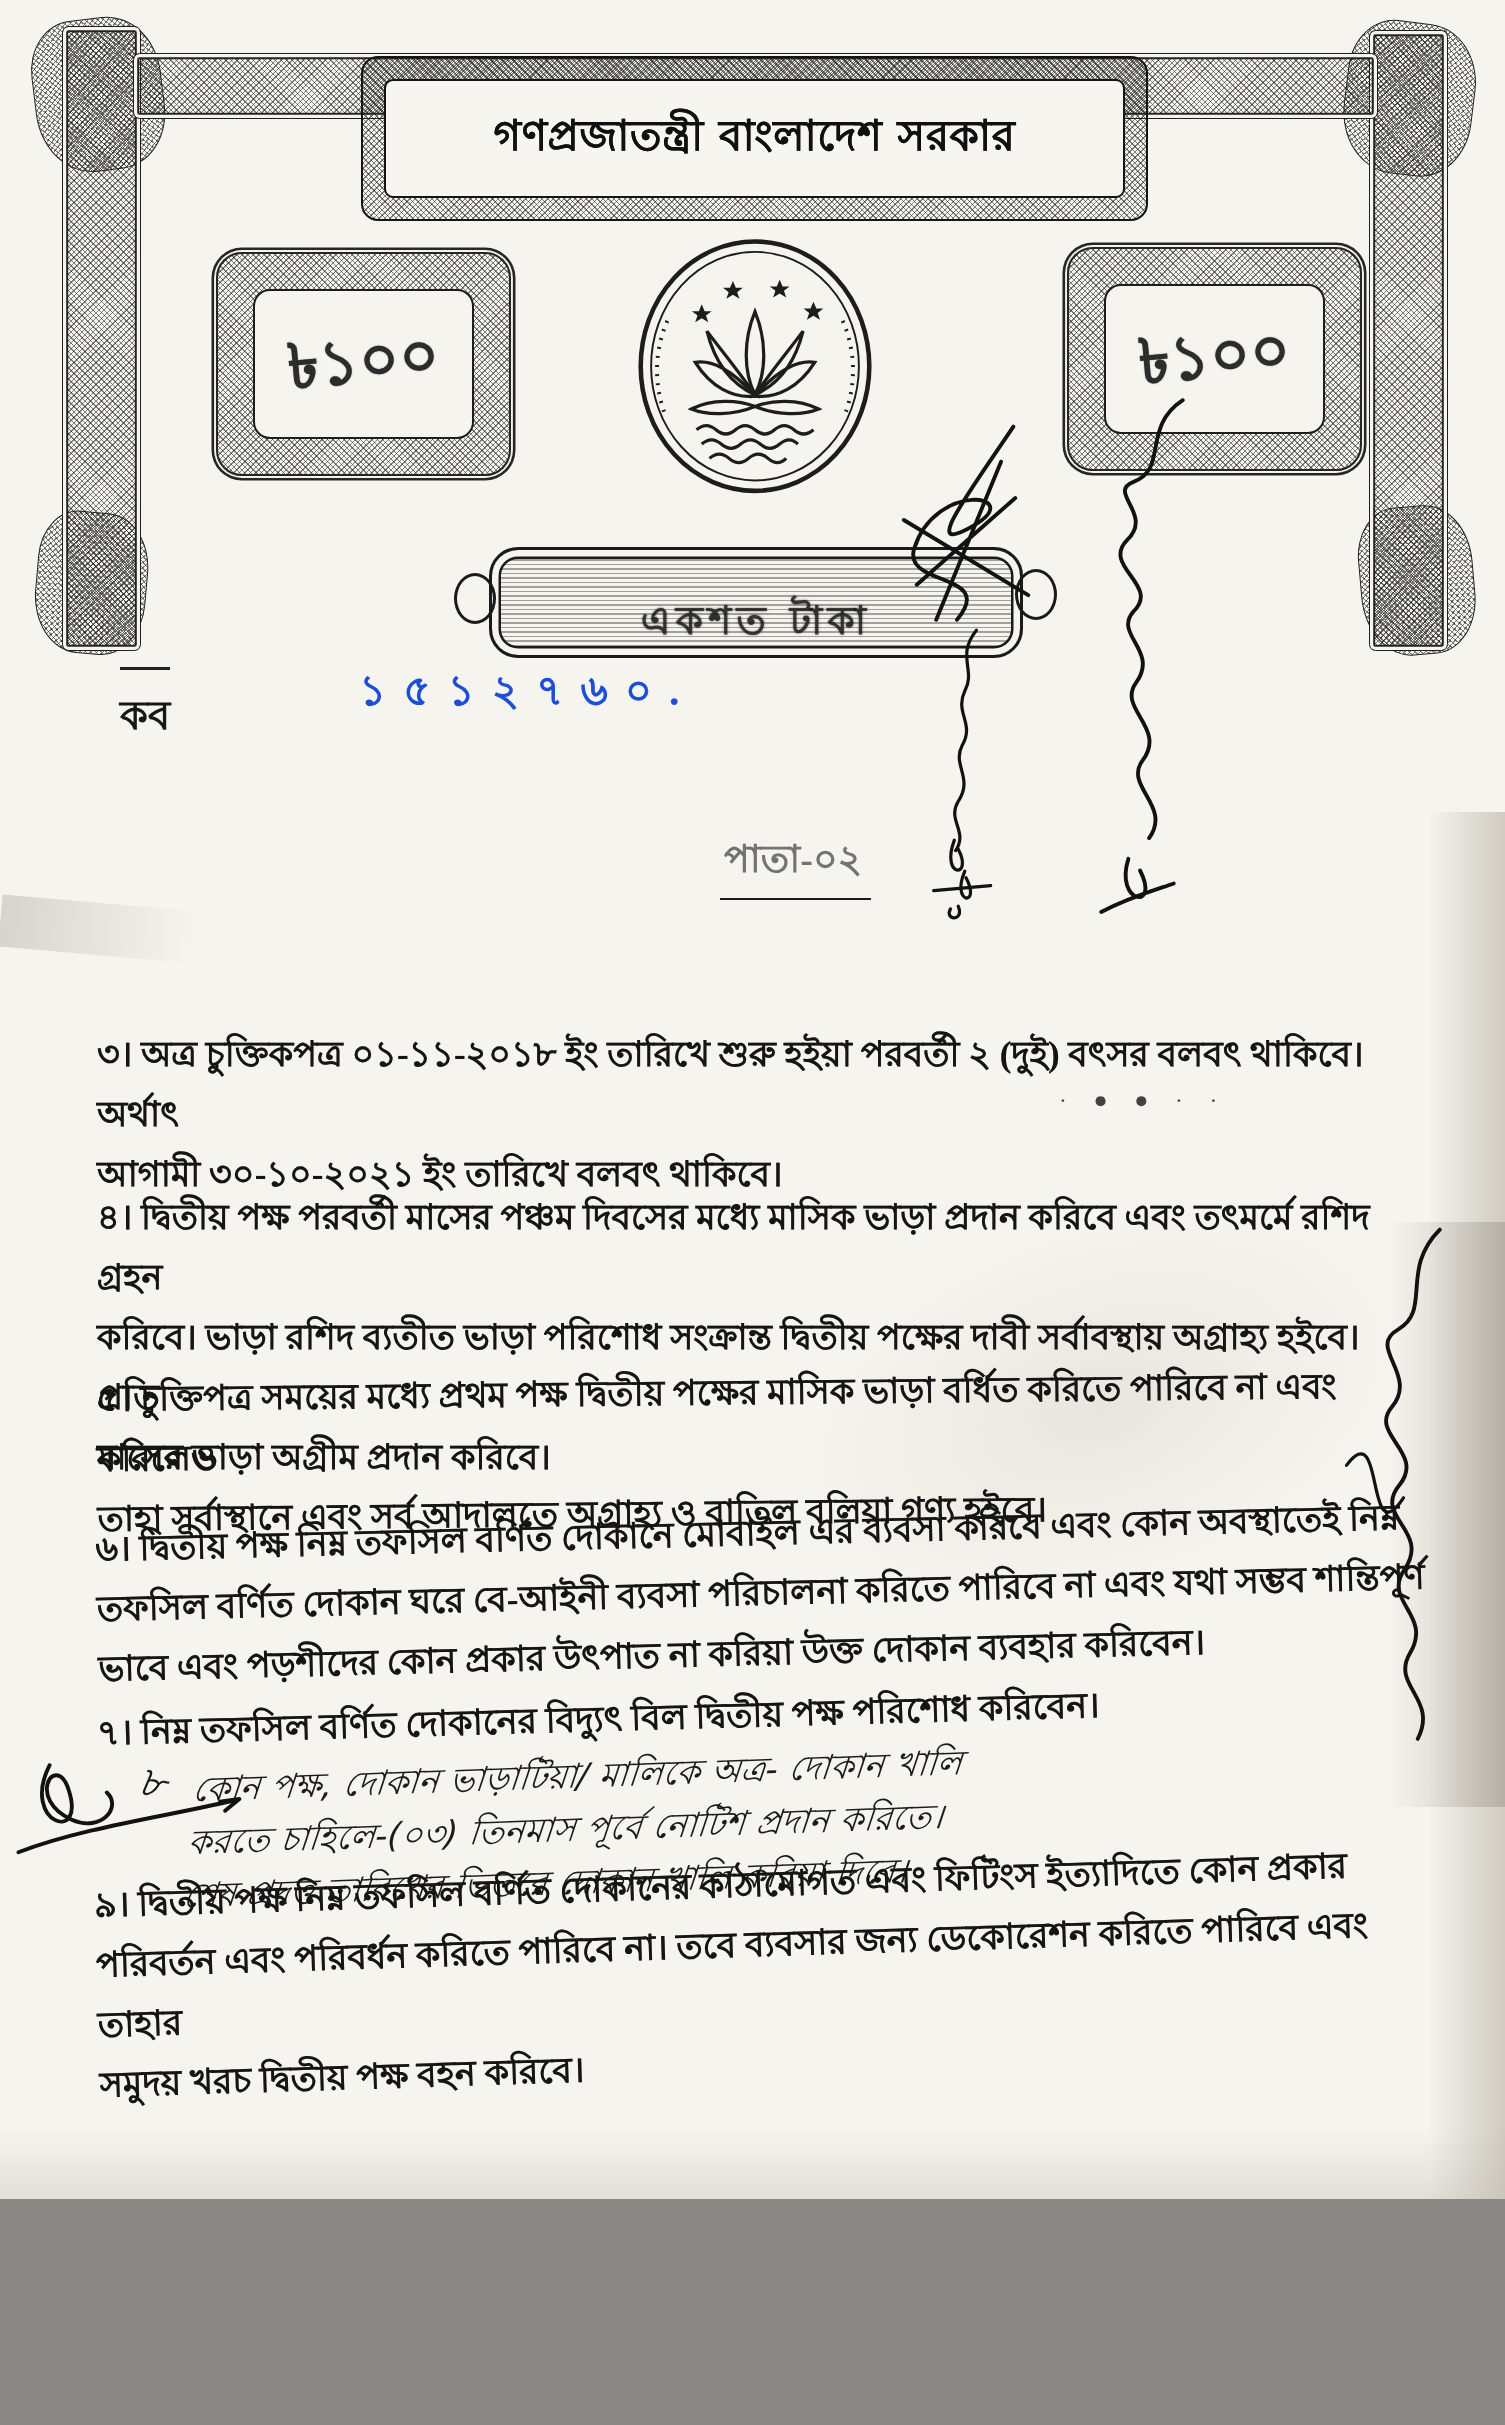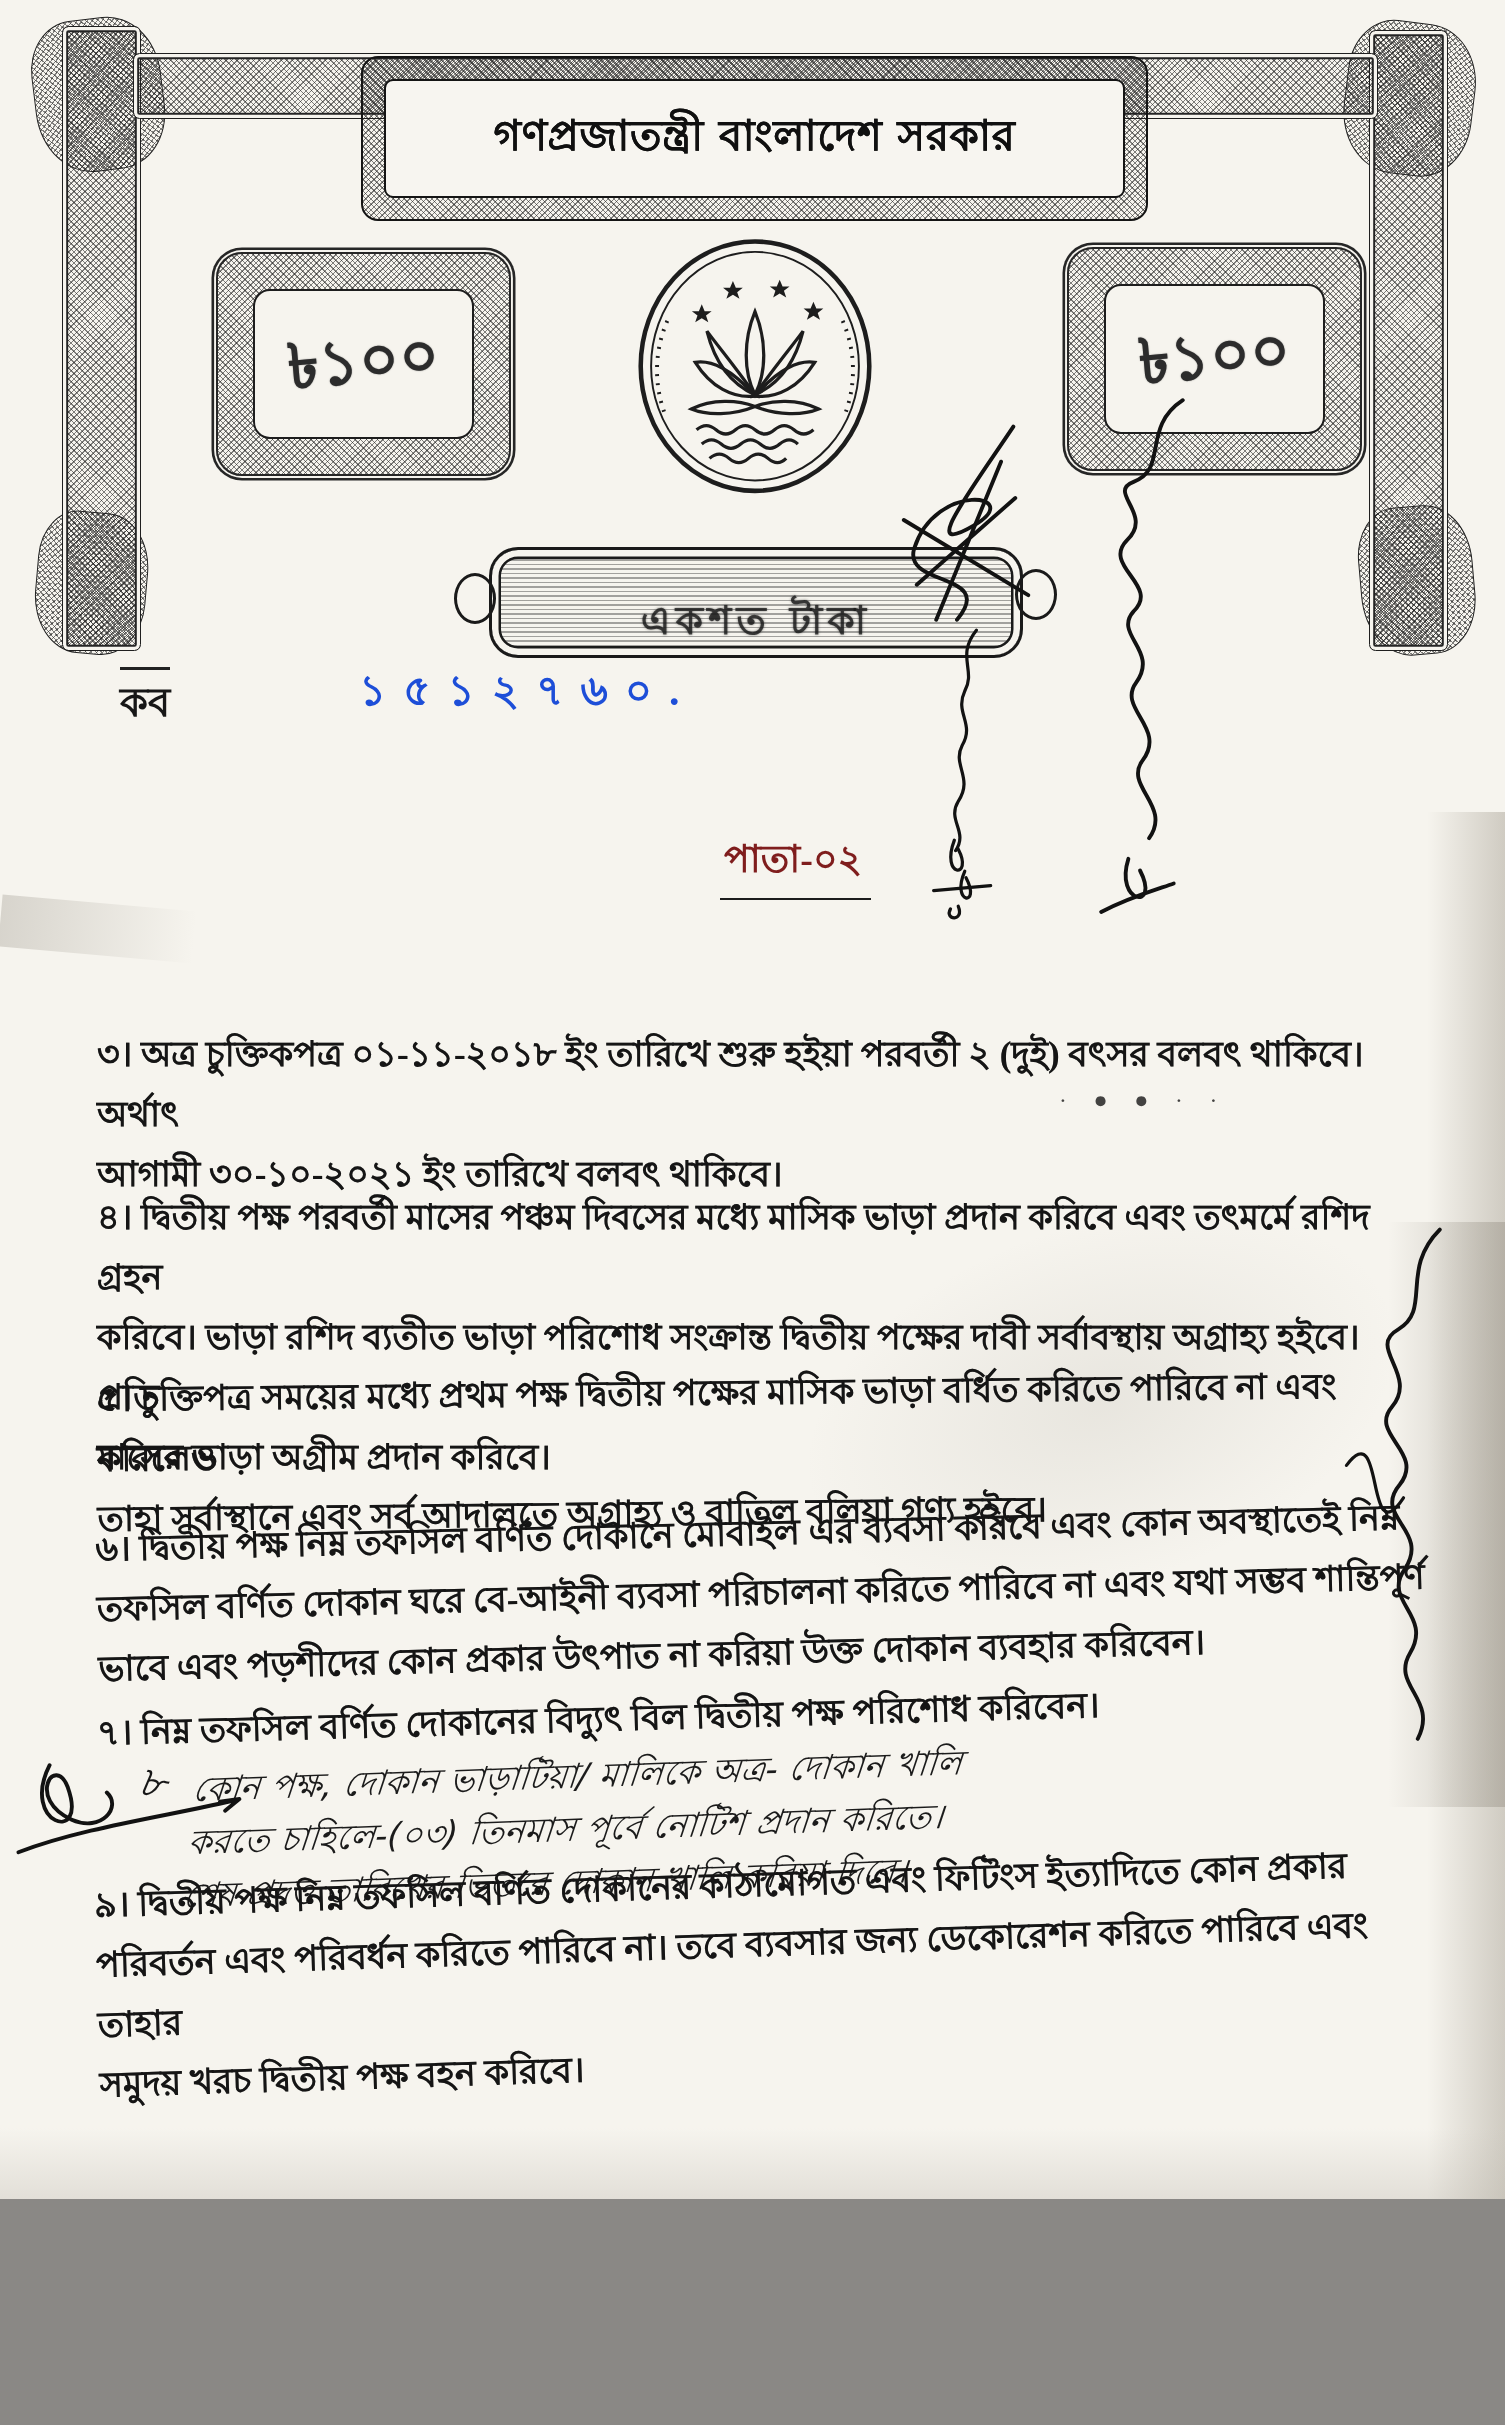--- a/index.html
+++ b/index.html
@@ -57,26 +57,26 @@
     box-shadow:inset 0 0 0 6.5px #f6f4ee,inset 0 0 0 9px #1a1a1a;
     display:flex;align-items:flex-end;justify-content:center;
     background-image:repeating-linear-gradient(0deg,rgba(45,45,45,.42) 0 1.3px,rgba(0,0,0,0) 1.3px 4.5px);}
   .banner-label{font-family:"DejaVu Sans",sans-serif;font-size:39px;font-weight:bold;
     letter-spacing:5.2px;color:rgba(25,25,25,.78);text-shadow:0 0 2.6px rgba(30,30,30,.55);}
   .hook{position:absolute;width:36px;height:45px;border:3.2px solid #1a1a1a;border-radius:50%;}
   .hook-left{left:454px;top:573px;}
   .hook-right{left:1015px;top:569px;}
   
   .serial-prefix{position:absolute;left:120px;top:667px;font-size:40px;font-weight:bold;
-    border-top:3.2px solid #222;padding-top:1px;color:#171717;}
+    border-top:3.2px solid #222;padding-top:14px;color:#171717;}
   .serial-number{position:absolute;left:359px;top:658px;font-size:42px;font-weight:700;
     letter-spacing:17px;color:#1d4ed8;}
   
   .page-heading{position:absolute;left:720px;top:829px;font-size:38px;font-weight:600;
-    border-bottom:2.6px solid #1c1c1c;padding:0 9px 5.2px 3.9px;color:#7f1d1d;}
+    border-bottom:2.6px solid #1c1c1c;padding:0 9px 5.2px 3.9px;color:#737373;}
   .clause{position:absolute;left:97px;width:1332px;font-size:35px;line-height:60px;
     font-weight:600;white-space:pre-line;color:#151515;transform-origin:left center;
     text-shadow:0 0 0.6px rgba(20,20,20,.5);}
   .c3{top:1025px;}
   .c4{top:1188px;}
   .c5{top:1370px;transform:rotate(-0.6deg);}
   .c6{top:1520px;transform:rotate(-1.4deg);}
   .c7{top:1704px;transform:rotate(-1.6deg);}
   .c9{top:1876px;transform:rotate(-1.8deg);}
   .ink-dots{position:absolute;left:1059px;top:1087px;font-size:23.4px;letter-spacing:10.4px;

